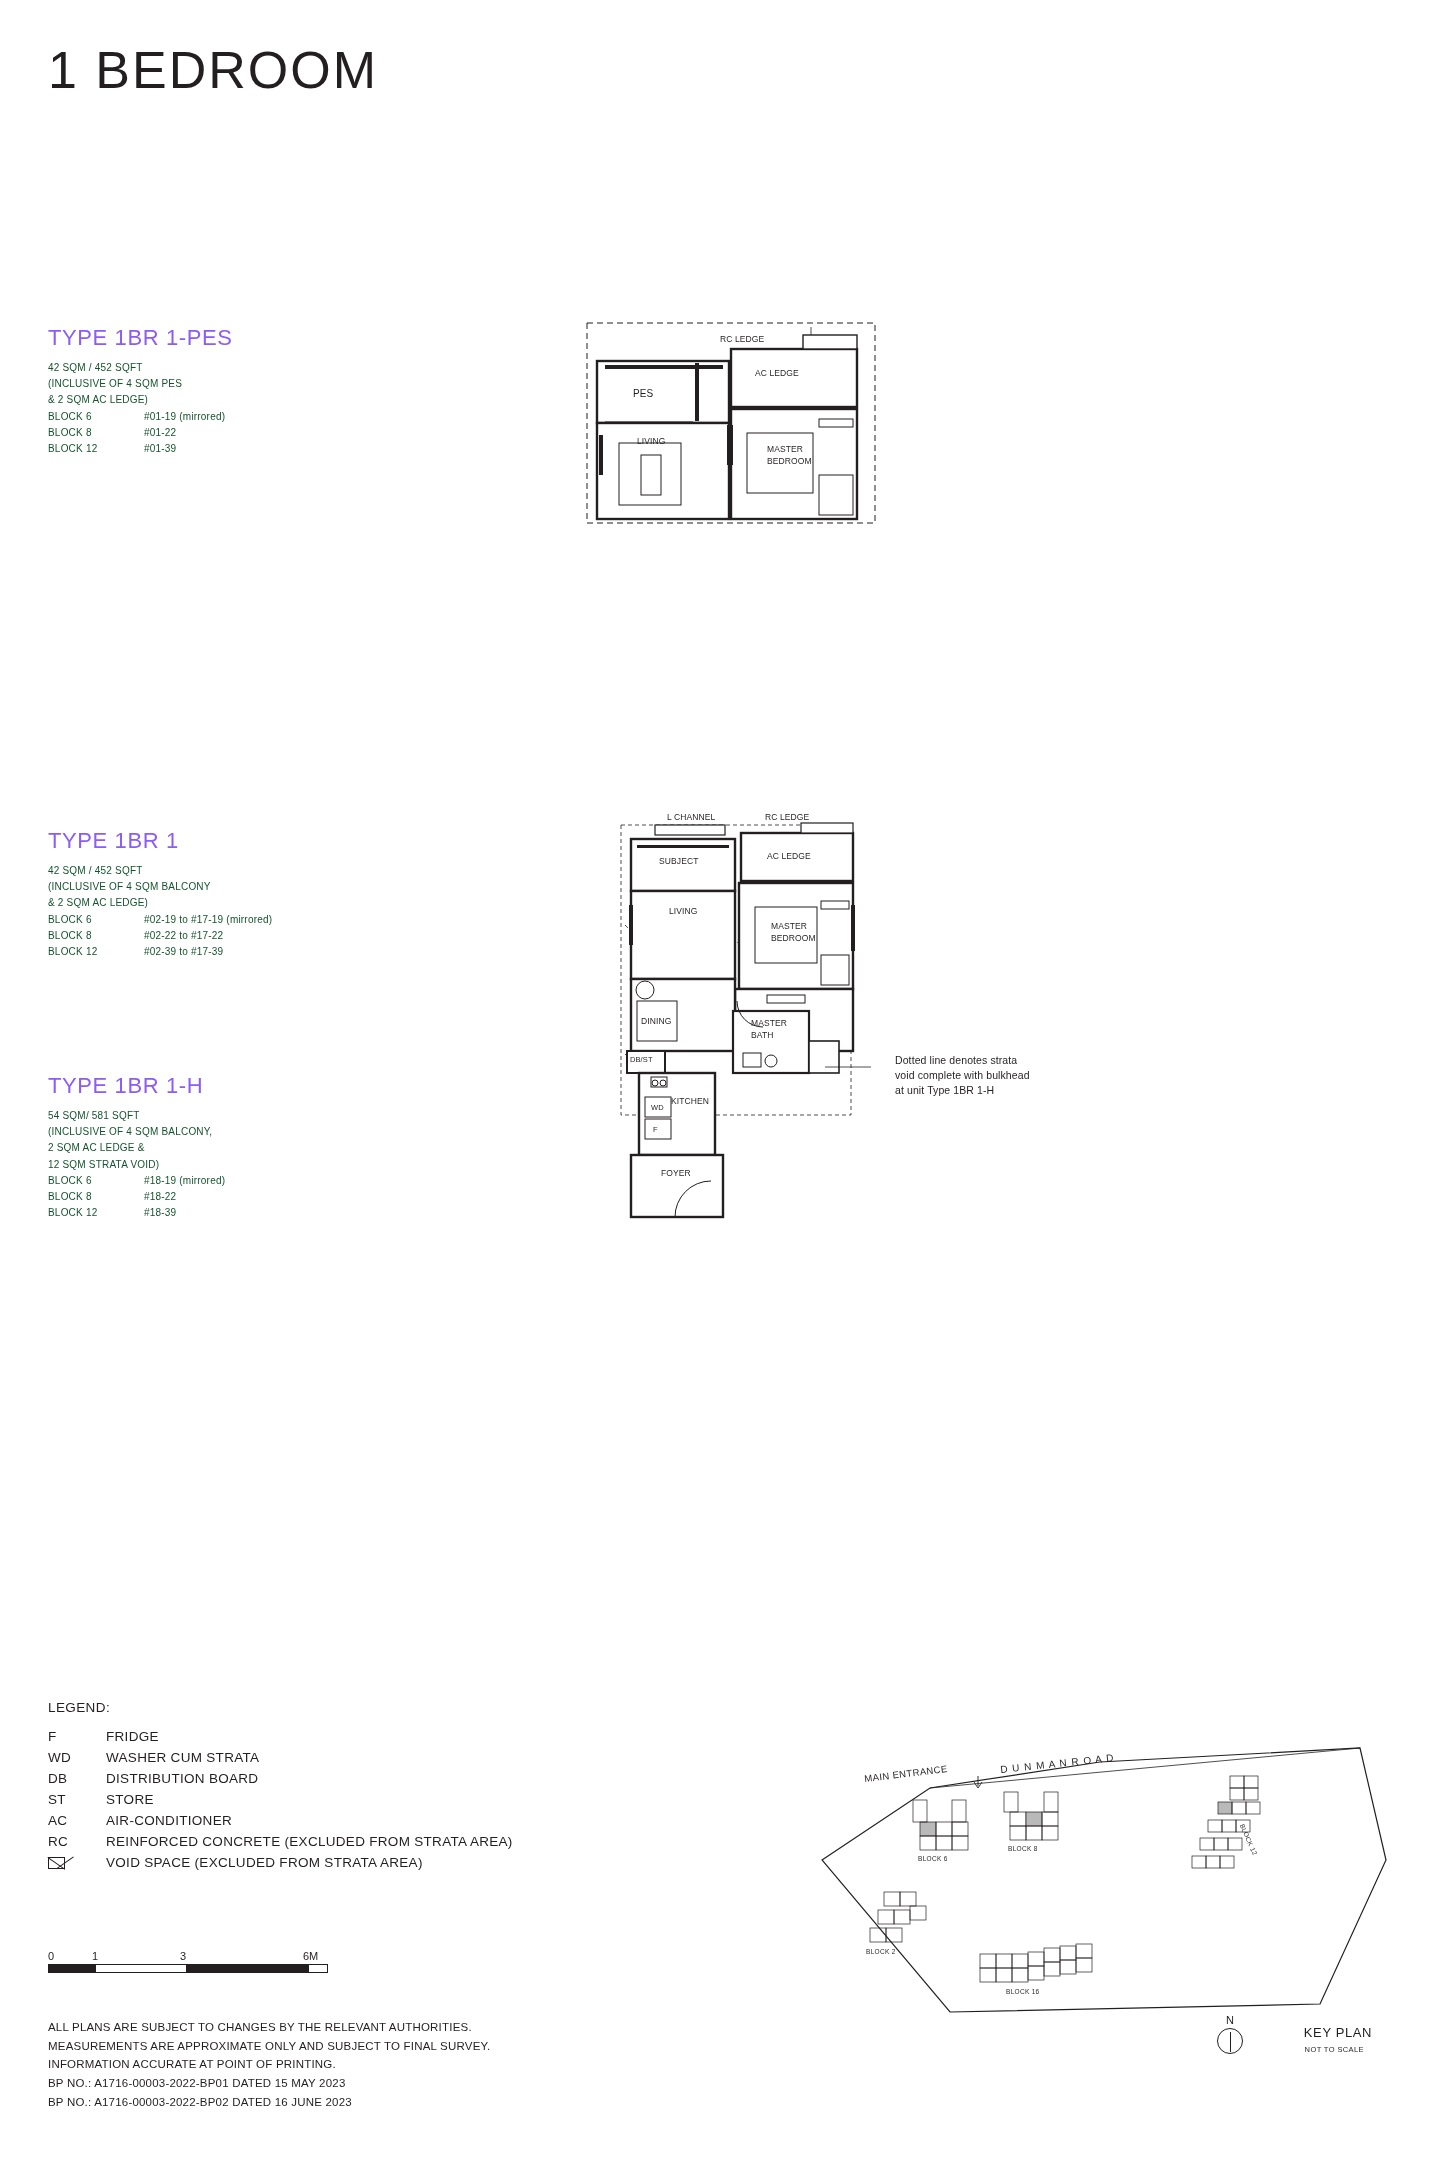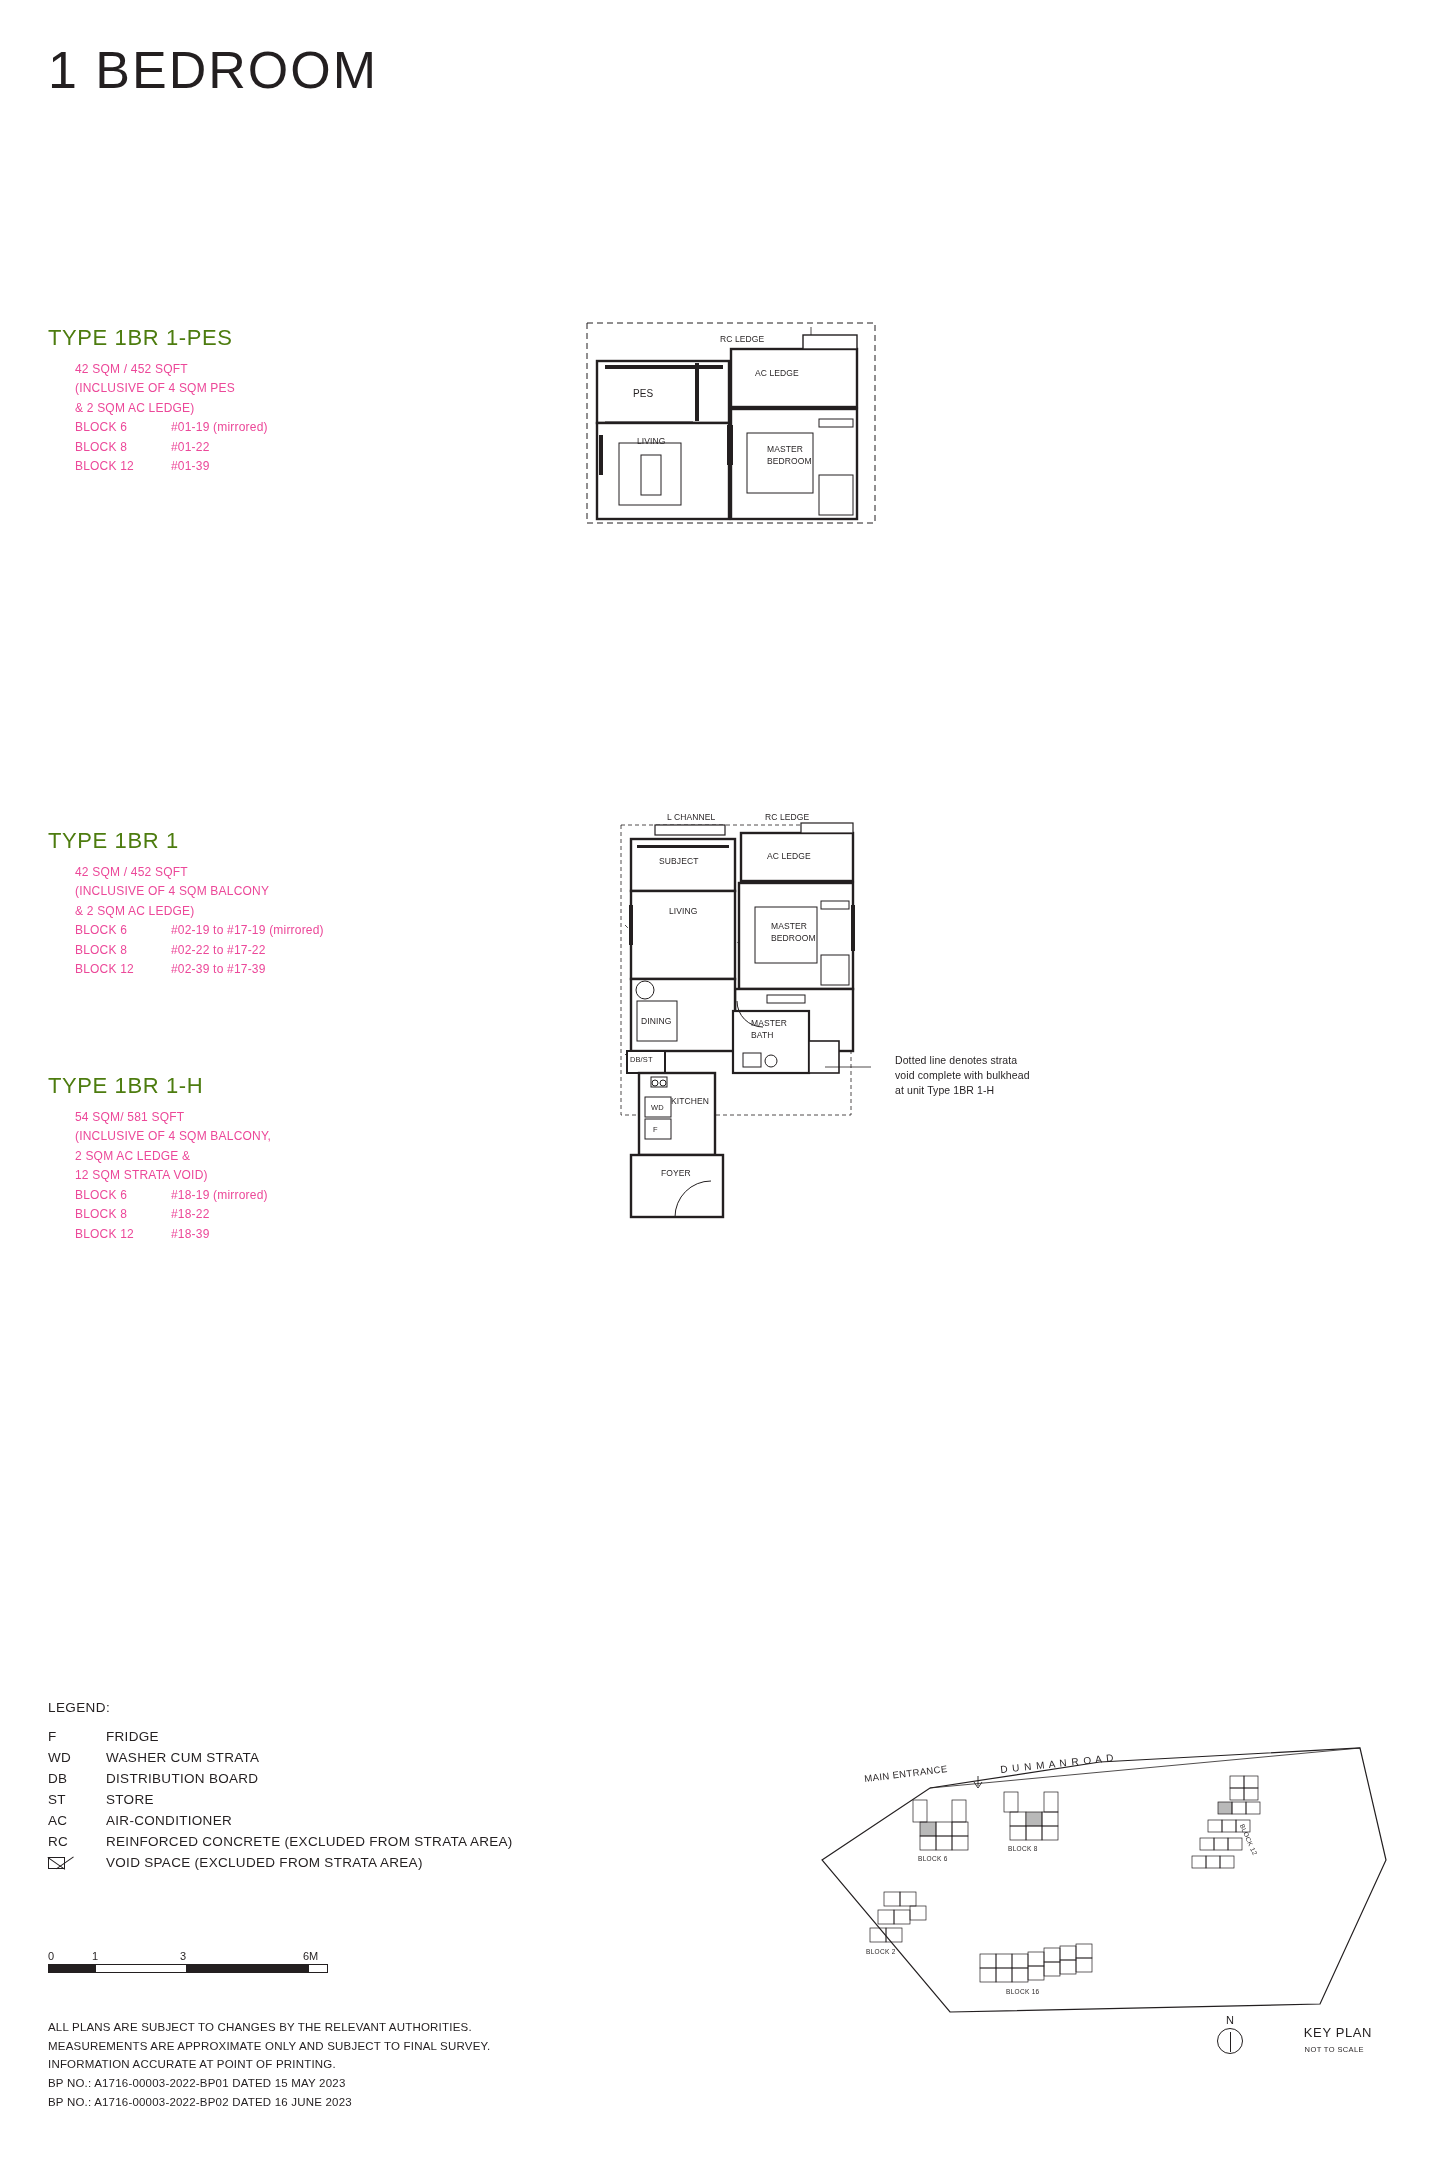--- a/index.html
+++ b/index.html
@@ -24,29 +24,28 @@
     font-weight: 400;
     color: #231f20;
   }
 
   
   .type-block { position: absolute; }
   .type-name {
     font-size: 22px;
     letter-spacing: 0.6px;
     margin-bottom: 9px;
-    color: #4d7c0f;
+    color: #8b5cf6;
   }
   .type-line {
-    font-size: 12px;
+    font-size: 10px;
     line-height: 1.62;
     letter-spacing: 0.2px;
-    color: #ec4899;
+    color: #14532d;
     white-space: pre;
-    margin-left: 27px;
   }
   .type-line .lbl { display:inline-block; width: 96px; }
 
   
   .legend { position: absolute; left: 48px; top: 1688px; margin-top: 12px; }
   .legend-title { font-size: 13.5px; letter-spacing: .4px; margin-bottom: 12px; }
   .legend-row { display:flex; font-size: 13.5px; line-height: 1.55; letter-spacing: .3px; }
   .legend-row .code { width: 58px; }
   .legend-row .desc { }
   .void-icon {

